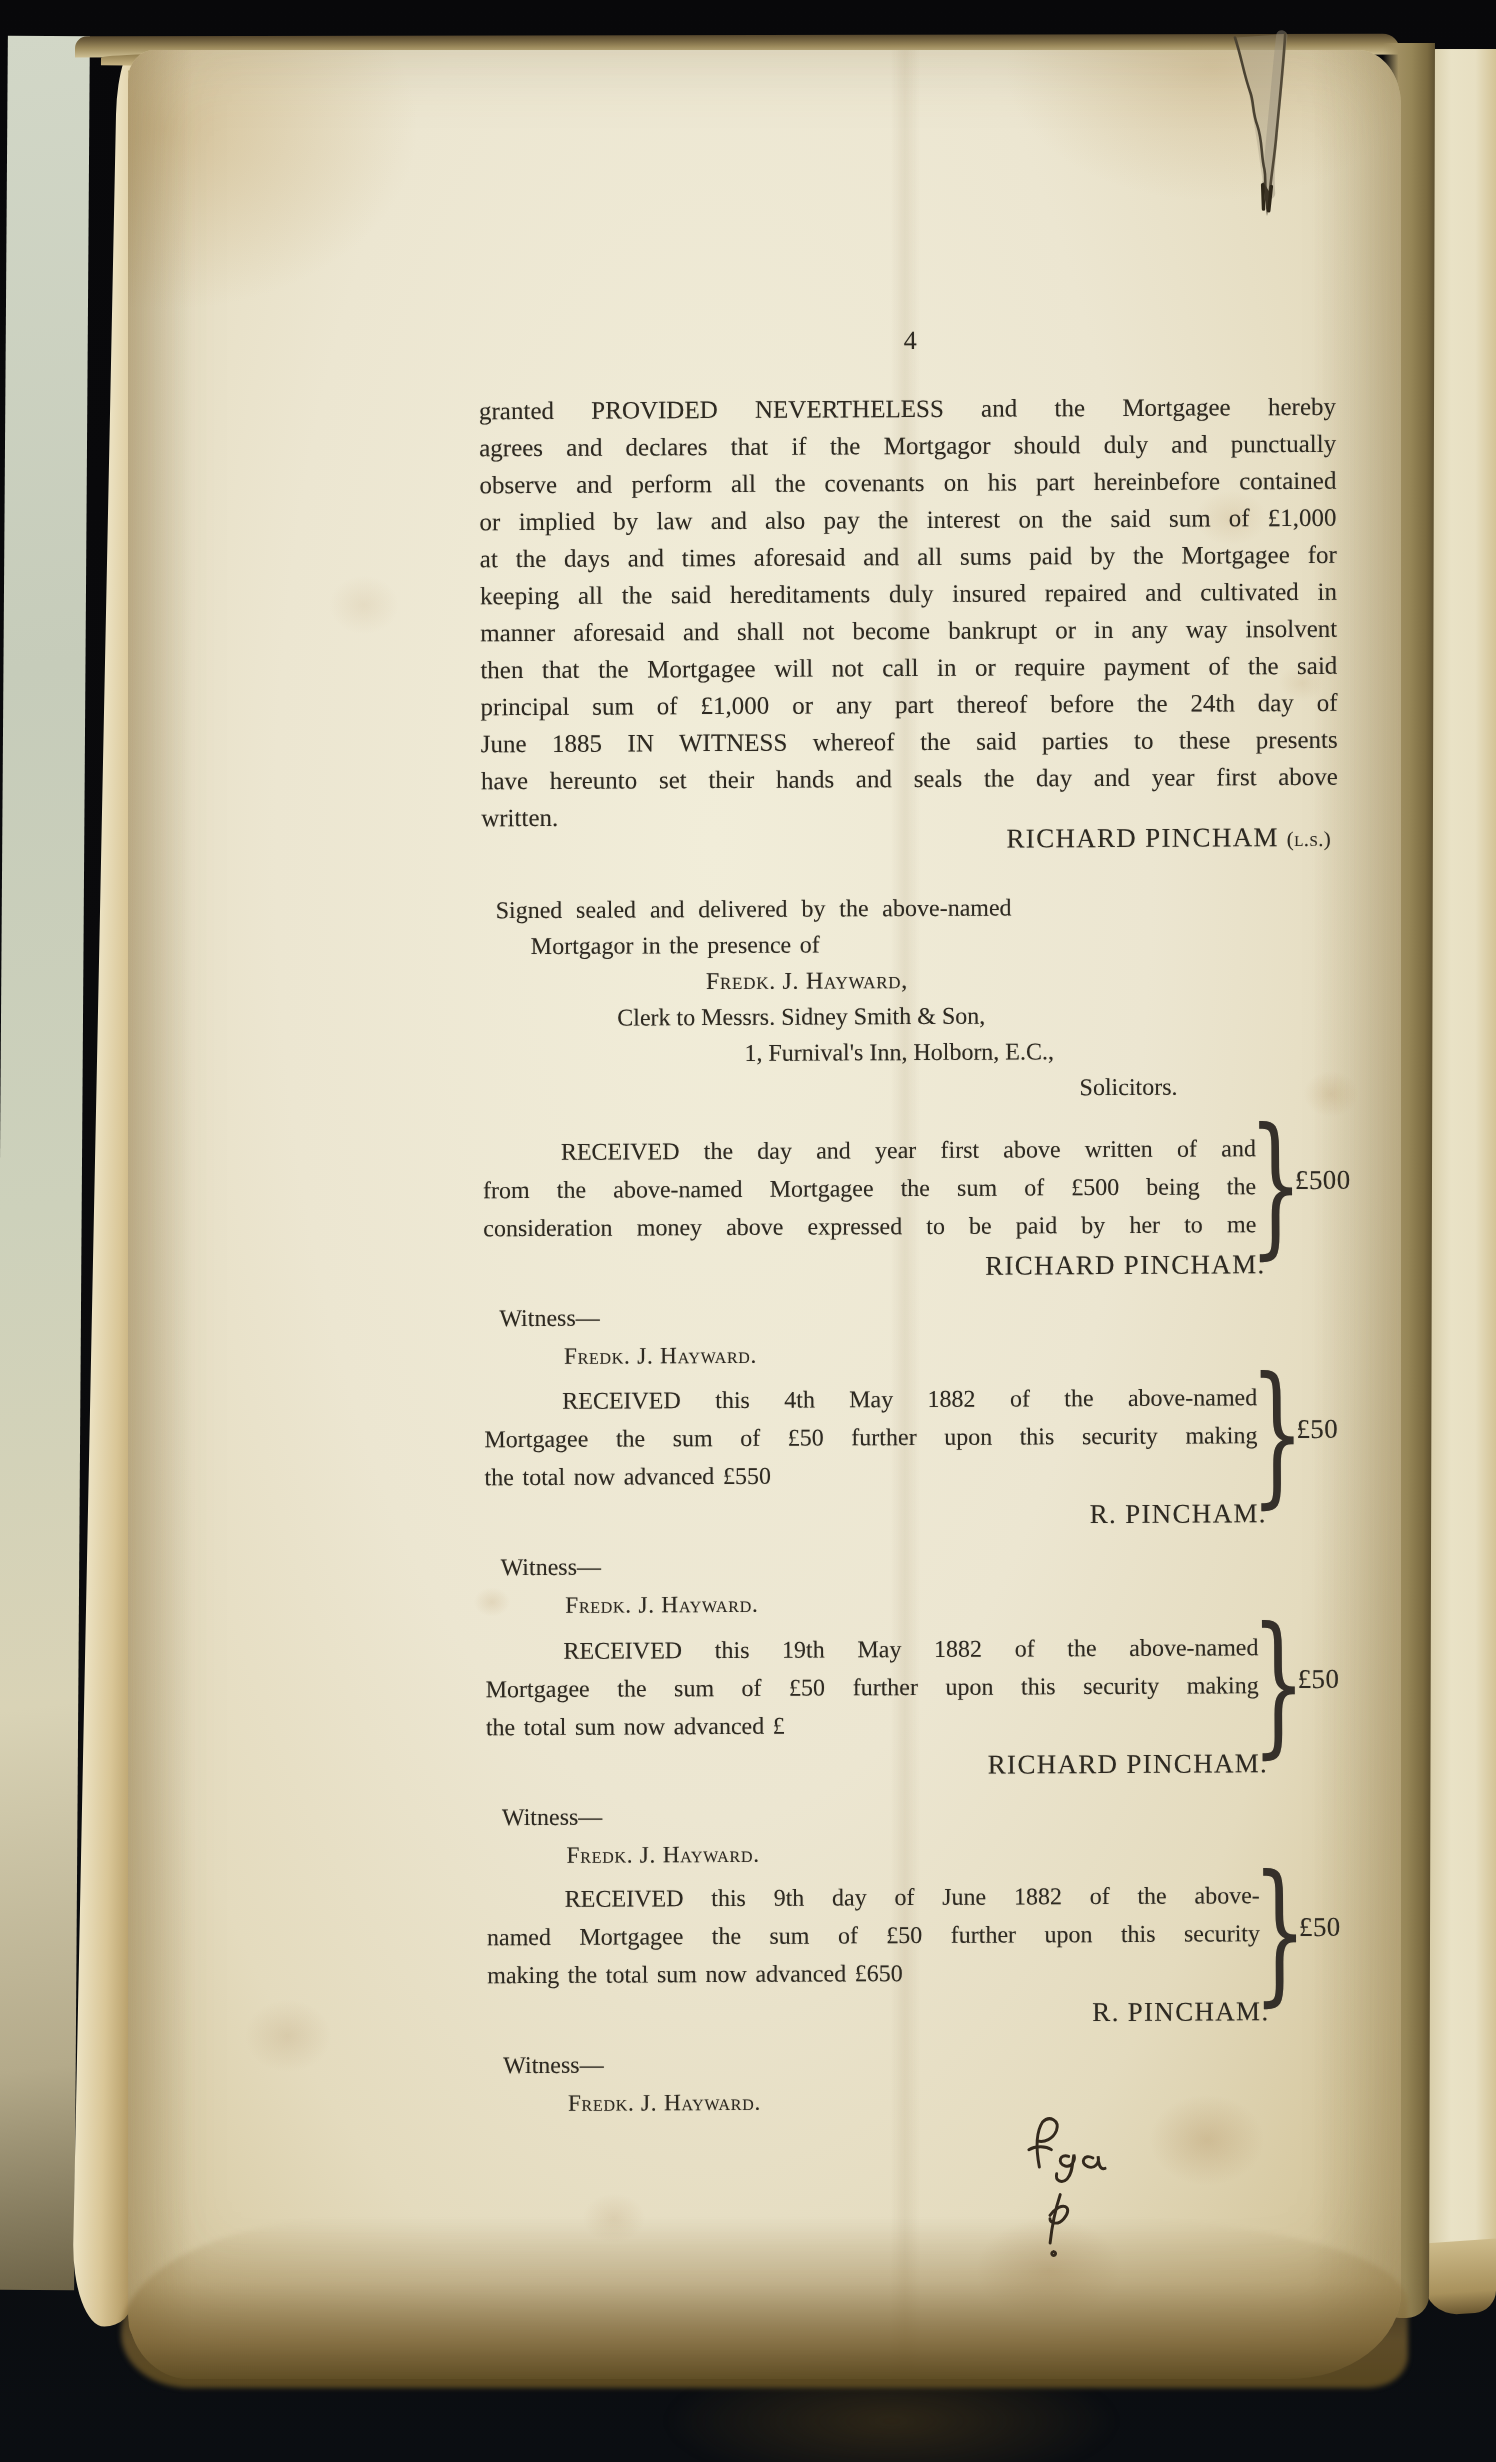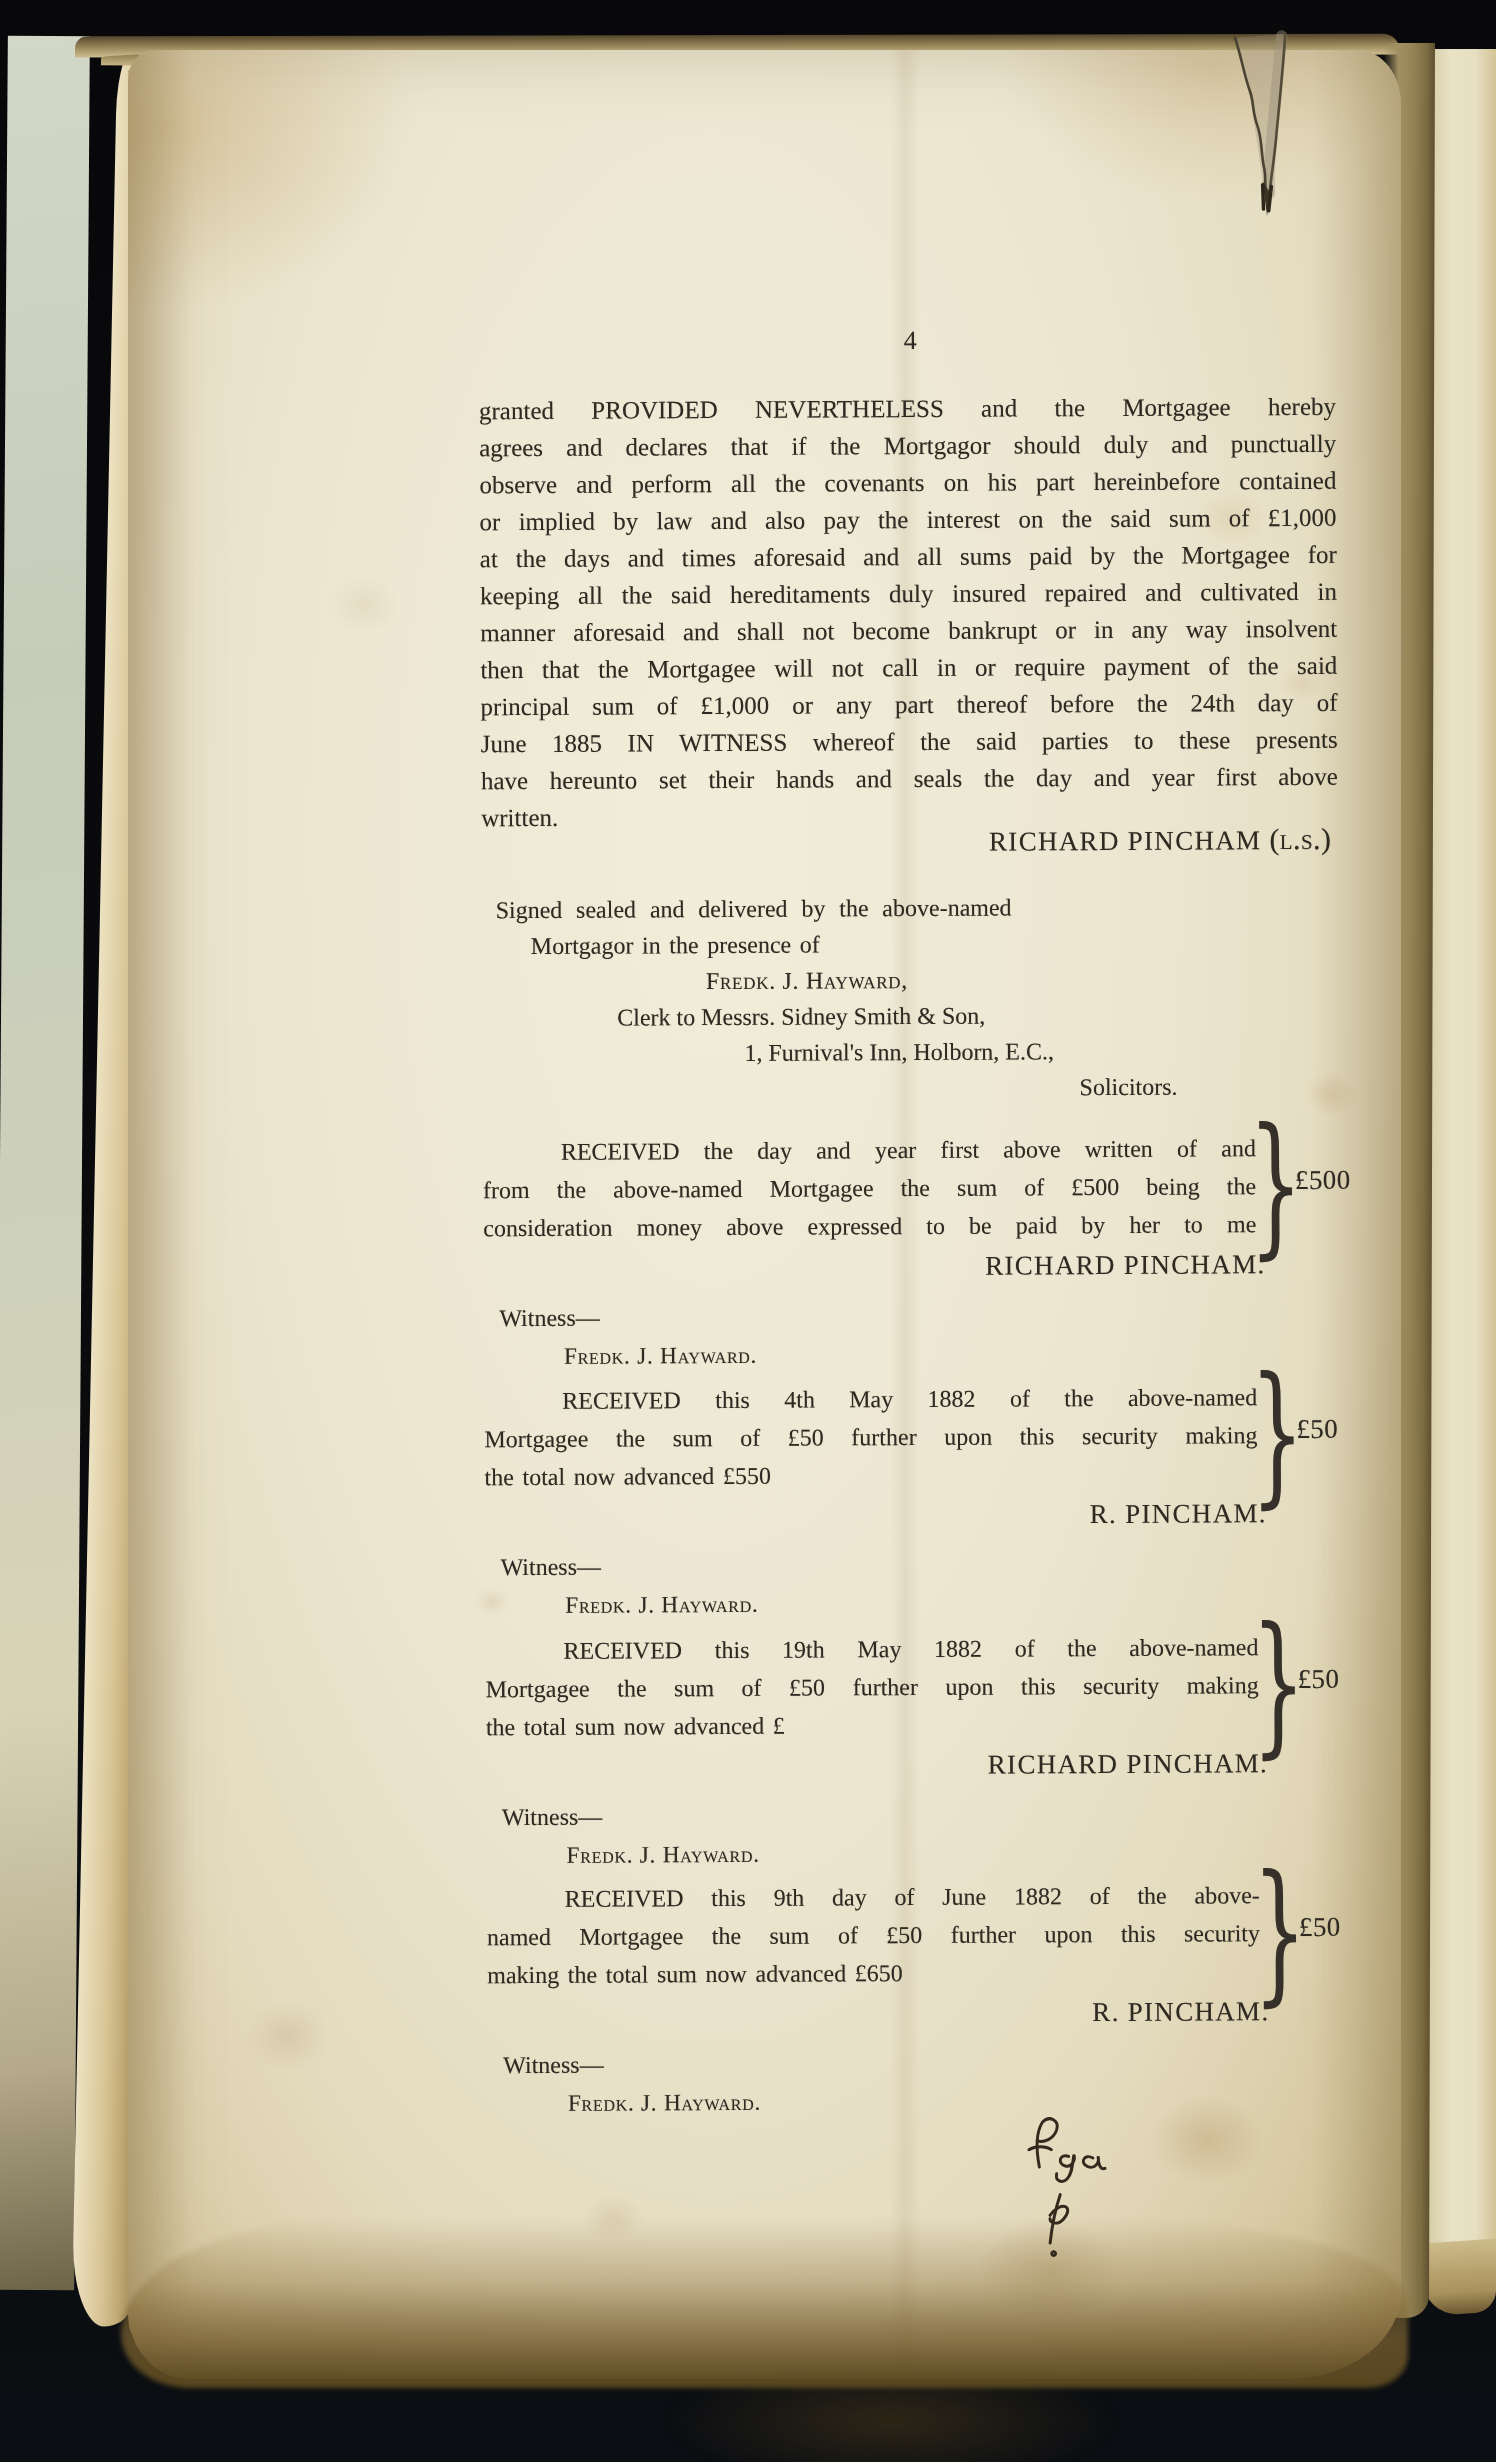--- a/index.html
+++ b/index.html
@@ -81,21 +81,21 @@
     transform:rotate(-.3deg);transform-origin:50% 40%;
     text-shadow:0 0 0.9px rgba(46,40,28,.35);}
   .pagenum{position:absolute;top:326px;left:0;width:100%;text-align:center;
     font-size:26px;letter-spacing:0.9px;}
   .para{position:absolute;top:390px;left:0;width:857px;font-size:25px;line-height:37px;
     word-spacing:3.5px;}
   .para .ln{text-align:justify;text-align-last:justify;white-space:nowrap_off;}
   .para .ln.noj{text-align-last:auto;}
   .deed-sig{position:absolute;top:824px;left:0;width:864px;text-align:right;
     padding-right:14px;box-sizing:border-box;font-size:27px;letter-spacing:1.3px;}
-  .deed-sig .seal{font-variant:small-caps;font-size:30px;letter-spacing:0.4px;}
+  .deed-sig .seal{font-variant:small-caps;font-size:21px;letter-spacing:0.4px;}
 
   .attest{position:absolute;top:890px;left:0;width:864px;font-size:24px;line-height:36px;}
   .attest .a1{padding-left:14px;word-spacing:7.8px;}
   .attest .a2{padding-left:49px;word-spacing:2.6px;}
   .attest .a3{padding-left:224px;}
   .attest .a4{padding-left:135px;}
   .attest .a5{padding-left:262px;}
   .attest .a6{padding-left:597px;}
   .sc{font-variant:small-caps;letter-spacing:0.7px;}
 

